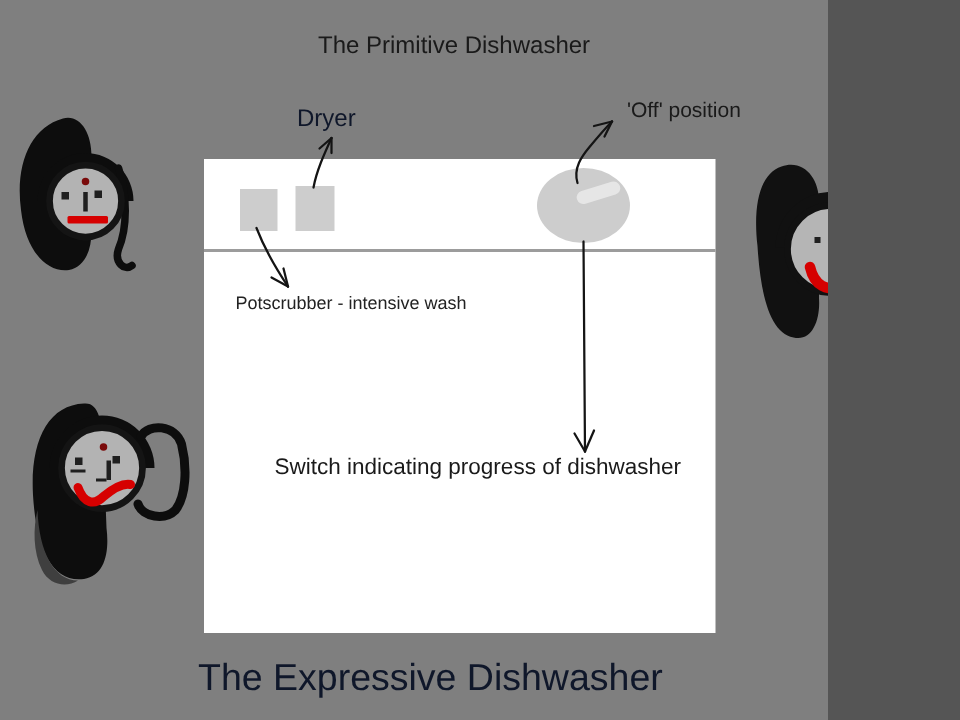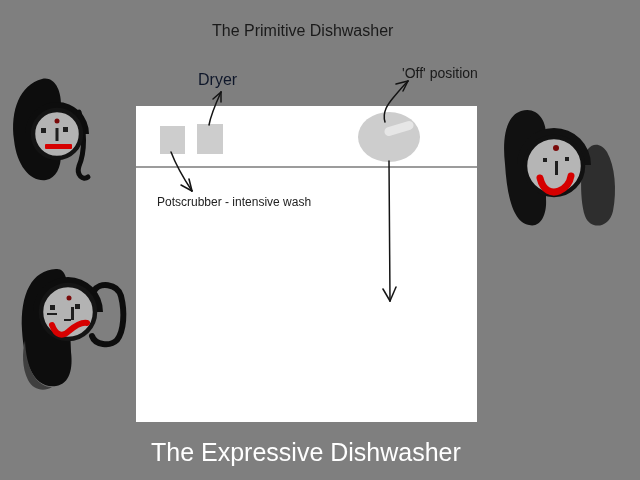--- a/index.html
+++ b/index.html
@@ -2,21 +2,21 @@
 <html><head>
 <meta charset="utf-8">
 <style>
   html, body {
     margin: 0;
     padding: 0;
     background: #555;
   }
   .canvas {
     position: relative;
-    width: 640px;
+    width: 552px;
     height: 480px;
     background: #7f7f7f;
     overflow: hidden;
     font-family: "Liberation Sans", sans-serif;
   }
   .panel {
     position: absolute;
     left: 136px;
     top: 106px;
     width: 341px;
@@ -56,24 +56,24 @@
     border-radius: 5px;
     transform: rotate(-17deg);
   }
   .lbl {
     position: absolute;
     white-space: nowrap;
     color: #1a1a1a;
   }
   .lbl-top-title    { left: 212px; top: 22px;  font-size: 16px; }
   .lbl-dryer        { left: 198px; top: 71px;  font-size: 16px; color: #0f172a; }
-  .lbl-off          { left: 402px; top: 65px;  font-size: 14px; }
+  .lbl-off          { left: 418px; top: 65px;  font-size: 14px; }
   .lbl-potscrubber  { left: 157px; top: 195px; font-size: 12px; color: #222222; }
   .lbl-switch       { left: 183px; top: 303px; font-size: 15px; }
-  .lbl-bottom-title { left: 151px; top: 438px; font-size: 25px; color: #ffffff; }
+  .lbl-bottom-title { left: 132px; top: 438px; font-size: 25px; color: #0f172a; }
   .overlay {
     position: absolute;
     left: 0;
     top: 0;
     width: 640px;
     height: 480px;
     pointer-events: none;
   }
 </style>
 </head>
@@ -152,15 +152,16 @@
         <path d="M390,301 L383,289"></path>
         <path d="M390,301 L396,287"></path>
       </g>
     </g>
   </svg>
 
   <div class="lbl lbl-top-title">The Primitive Dishwasher</div>
   <div class="lbl lbl-dryer">Dryer</div>
   <div class="lbl lbl-off">'Off' position</div>
   <div class="lbl lbl-potscrubber">Potscrubber - intensive wash</div>
+  <div class="lbl lbl-switch">Switch indicating progress of dishwasher</div>
   <div class="lbl lbl-bottom-title">The Expressive Dishwasher</div>
 
 </div>
 
 </body></html>

